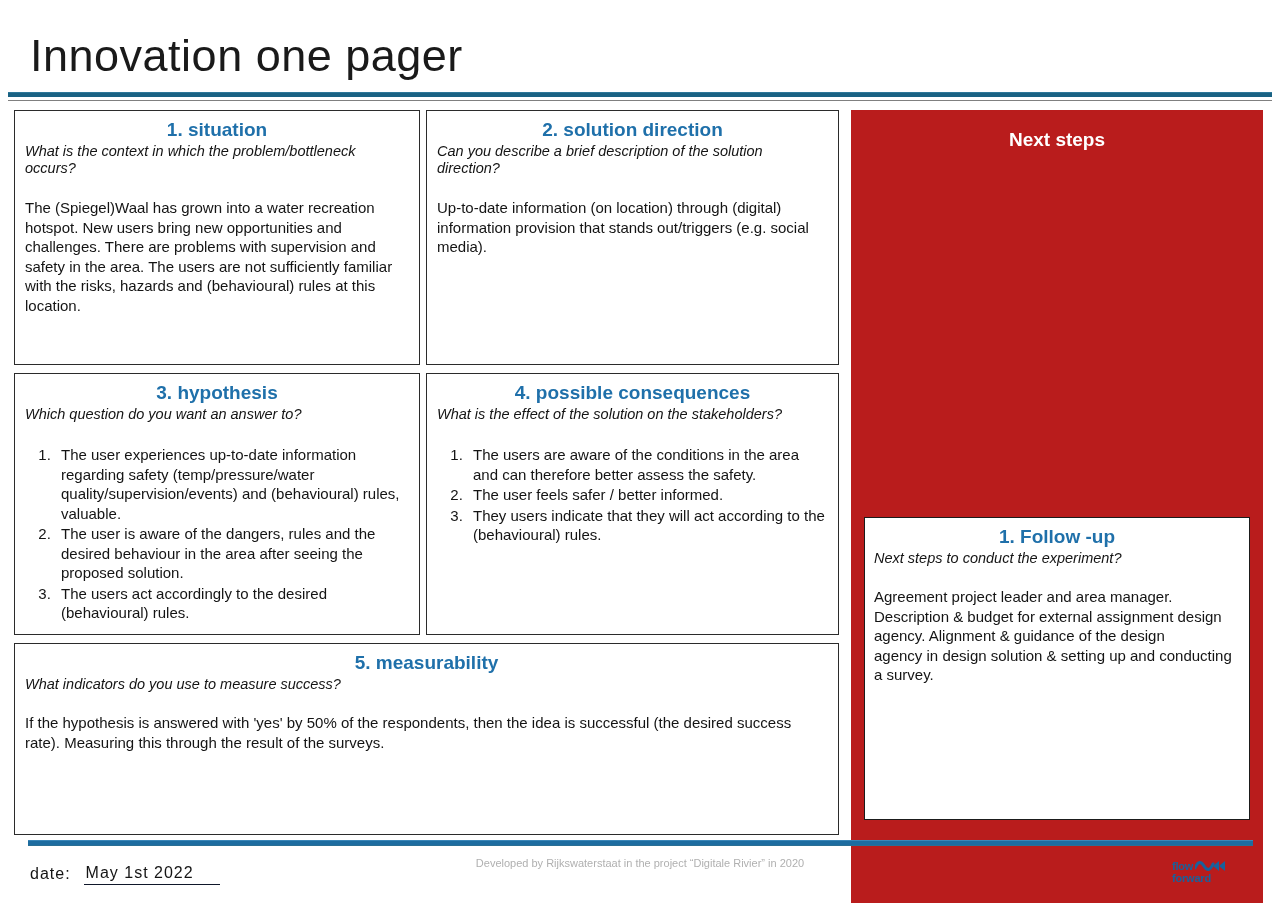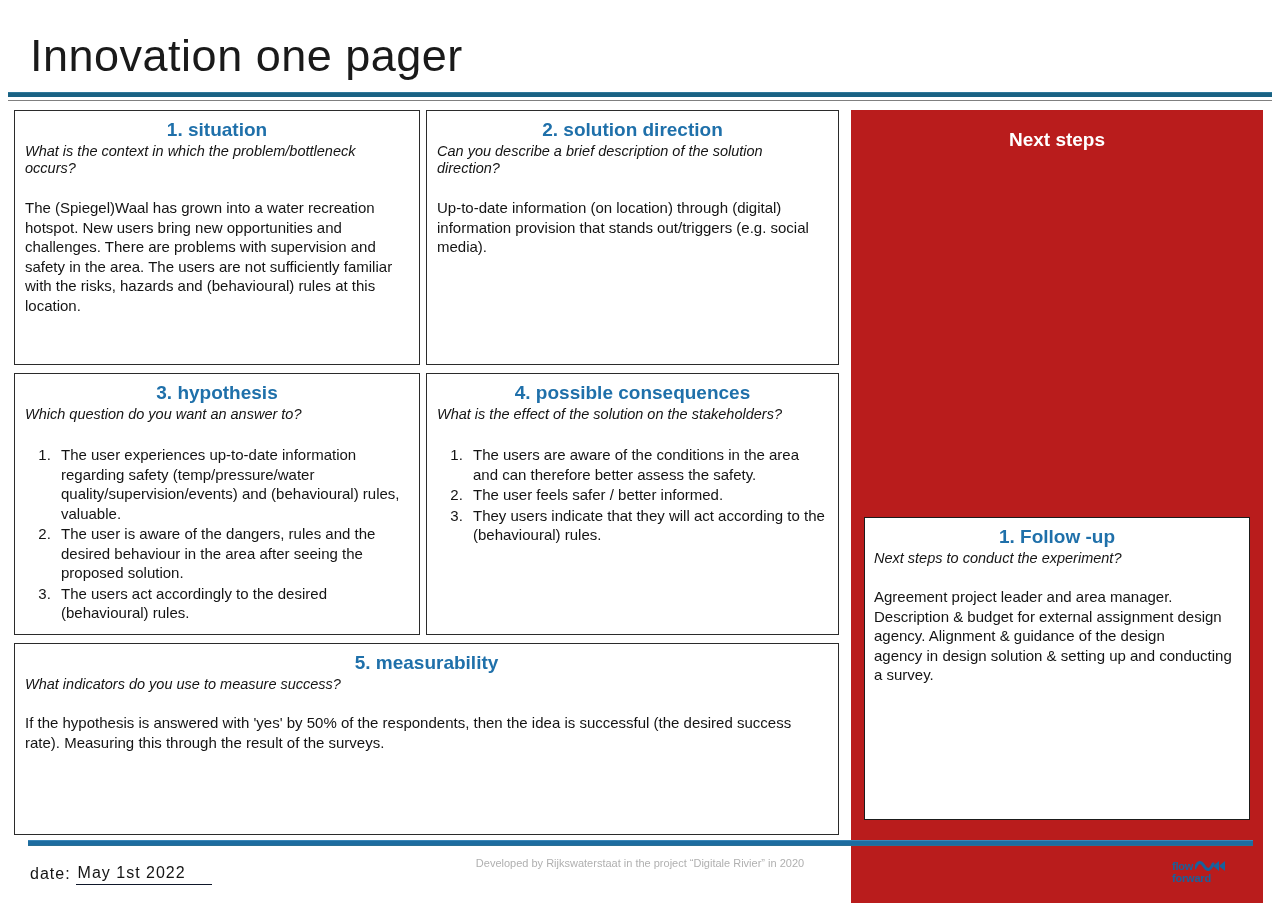--- a/index.html
+++ b/index.html
@@ -190,21 +190,21 @@
     top: 848px;
     width: 1280px;
     height: 55px;
   }
   #date-wrap {
     position: absolute;
     left: 30px;
     top: 16px;
     display: flex;
     align-items: flex-end;
-    gap: 5px;
+    gap: 13px;
   }
   #date-label {
     font-size: 16px;
     letter-spacing: 1px;
     color: #141414;
     padding-bottom: 2px;
     white-space: nowrap;
   }
   #date-value {
     font-size: 16px;

